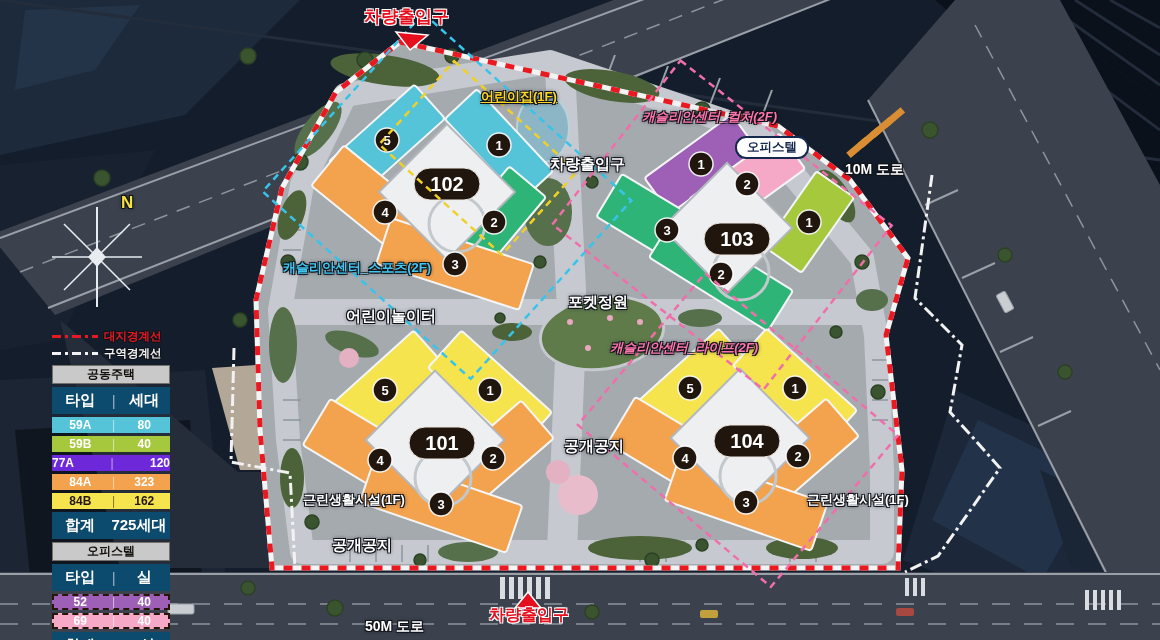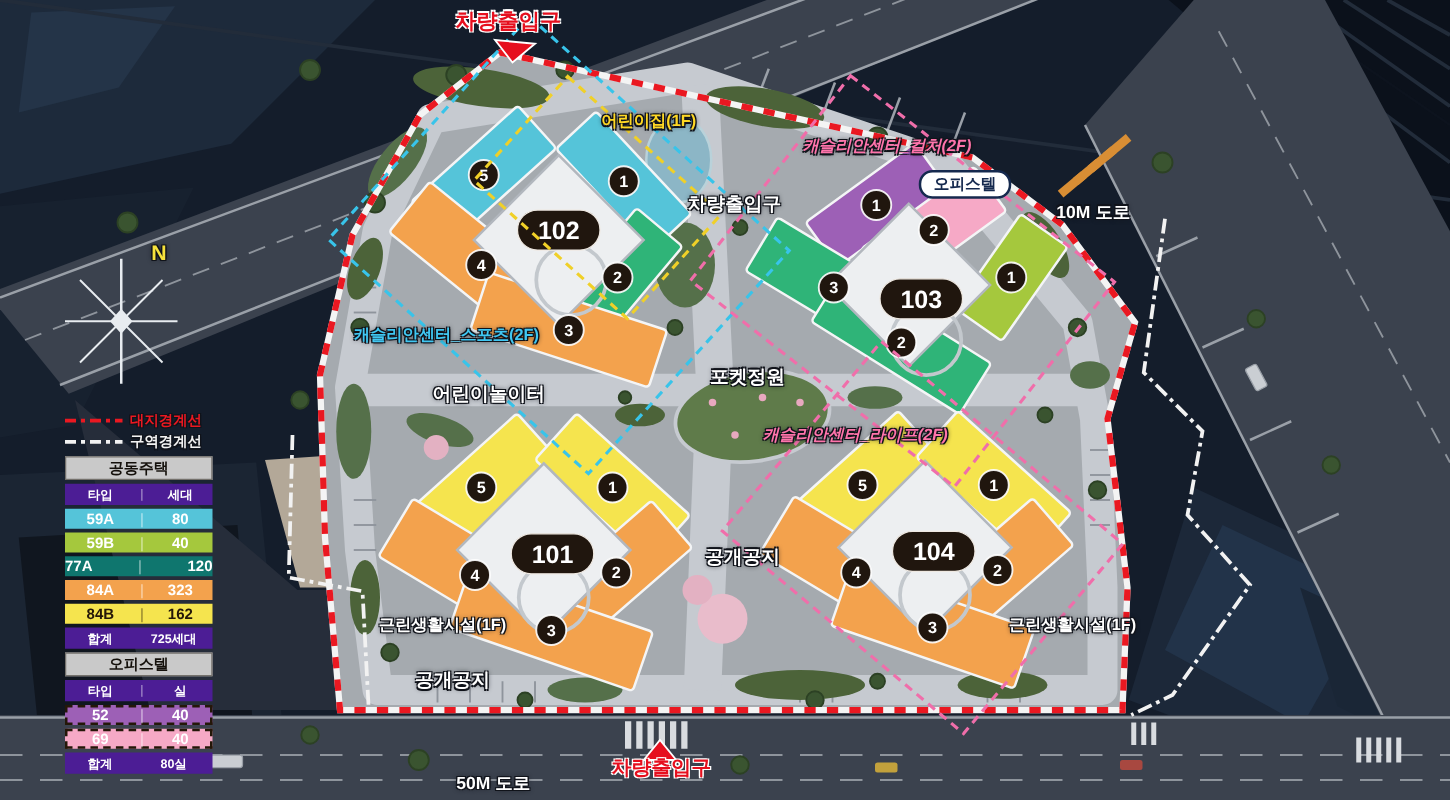--- a/index.html
+++ b/index.html
@@ -20,21 +20,21 @@
   .lg-line{width:46px;height:3px;flex:none;}
   .lg-line.site{background:repeating-linear-gradient(90deg,var(--boundary-site,#ea1821) 0 9px,transparent 9px 13px,var(--boundary-site,#ea1821) 13px 16px,transparent 16px 20px);}
   .lg-line.district{background:repeating-linear-gradient(90deg,#f2f2f2 0 9px,transparent 9px 13px,#f2f2f2 13px 16px,transparent 16px 20px);}
   .lg-btxt{font-size:11.5px;font-weight:bold;
        text-shadow:-1px -1px 0 #10131a,1px -1px 0 #10131a,-1px 1px 0 #10131a,1px 1px 0 #10131a;}
   .lg-btxt.site{color:var(--boundary-site,#ea1821);}
   .lg-btxt.district{color:#f2f2f2;}
   #legend-rows{margin-top:6px;}
   .lg-header{background:#c9c9c9;color:#14100b;font-size:12px;font-weight:bold;text-align:center;
        height:17px;line-height:17px;margin-bottom:3px;border:1px solid #74716c;}
-  .lg-sub,.lg-total{background:#4c1d95;color:#fff;font-size:10px;font-weight:bold;height:17px;
+  .lg-sub,.lg-total{background:#0c4a6e;color:#fff;font-size:15px;font-weight:bold;height:27px;
        display:flex;align-items:center;margin-bottom:3px;}
   .lg-row{font-size:12px;font-weight:bold;color:#fff;height:16px;display:flex;align-items:center;margin-bottom:3px;}
   .lg-row.dark{color:#241708;}
   .lg-row.dashed{outline:2px dashed #241708;outline-offset:-2px;justify-content:center;}
   .lg-c1{flex:1.1;text-align:center;}
   .lg-div{flex:none;width:10px;text-align:center;opacity:.55;font-weight:normal;}
   .lg-c2{flex:1;text-align:center;}
   .lg-total .lg-c1{flex:0.9;}
 </style>
 </head>
@@ -315,21 +315,21 @@
     <g stroke="#e8ecf0">
       <line x1="97" y1="207" x2="97" y2="307" stroke-width="2"></line>
       <line x1="52" y1="257" x2="142" y2="257" stroke-width="1.5"></line>
       <line x1="64" y1="224" x2="130" y2="290" stroke-width="1.5"></line>
       <line x1="130" y1="224" x2="64" y2="290" stroke-width="1.5"></line>
       <polygon points="97,247 106,257 97,267 88,257" fill="#e8ecf0" stroke="none"></polygon>
     </g>
   </svg>
 
   <div class="lbl red" style="left:364px;top:8px;font-size:17px;">차량출입구</div>
-  <div class="lbl yellow" style="left:481px;top:90px;font-size:13px;">어린이집(1F)</div>
+  <div class="lbl yellow" style="left:481px;top:90px;font-size:13px;text-decoration:underline;">어린이집(1F)</div>
   <div class="lbl" style="left:550px;top:156px;font-size:15px;">차량출입구</div>
   <div class="lbl pink" style="left:642px;top:110px;font-size:13px;">캐슬리안센터_컬처(2F)</div>
   <div class="lbl nvy-pill" style="left:735px;top:136px;">오피스텔</div>
   <div class="lbl" style="left:845px;top:162px;font-size:14px;">10M 도로</div>
   <div class="lbl cyan" style="left:283px;top:261px;font-size:13px;">캐슬리안센터_스포츠(2F)</div>
   <div class="lbl" style="left:346px;top:308px;font-size:15px;">어린이놀이터</div>
   <div class="lbl" style="left:568px;top:294px;font-size:15px;">포켓정원</div>
   <div class="lbl pink" style="left:610px;top:341px;font-size:13px;">캐슬리안센터_라이프(2F)</div>
   <div class="lbl" style="left:564px;top:438px;font-size:15px;">공개공지</div>
   <div class="lbl" style="left:303px;top:493px;font-size:13px;">근린생활시설(1F)</div>
@@ -358,21 +358,21 @@
         <div class="lg-row" style="background: rgb(85, 196, 217);">
           <span class="lg-c1">59A</span>
           <span class="lg-div">|</span>
           <span class="lg-c2">80</span>
         </div>
         <div class="lg-row" style="background: rgb(165, 200, 61);">
           <span class="lg-c1">59B</span>
           <span class="lg-div">|</span>
           <span class="lg-c2">40</span>
         </div>
-        <div class="lg-row" style="background: #0f766e; gap: 33px;">
+        <div class="lg-row" style="background: #6d28d9; gap: 33px;">
           <span class="lg-c1">77A</span>
           <span class="lg-div">|</span>
           <span class="lg-c2">120</span>
         </div>
         <div class="lg-row" style="background: rgb(243, 162, 77);">
           <span class="lg-c1">84A</span>
           <span class="lg-div">|</span>
           <span class="lg-c2">323</span>
         </div>
         <div class="lg-row dark" style="background: rgb(245, 228, 78);">

